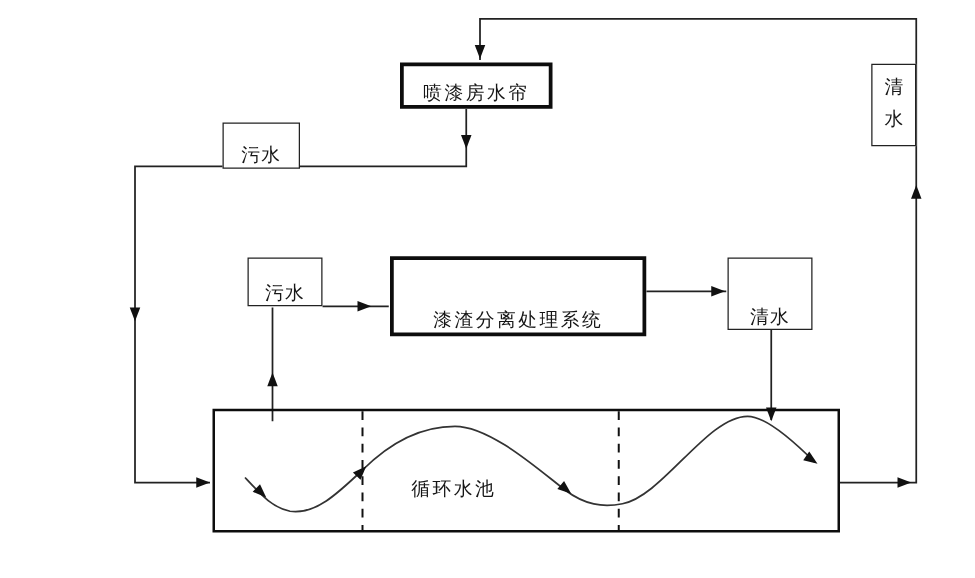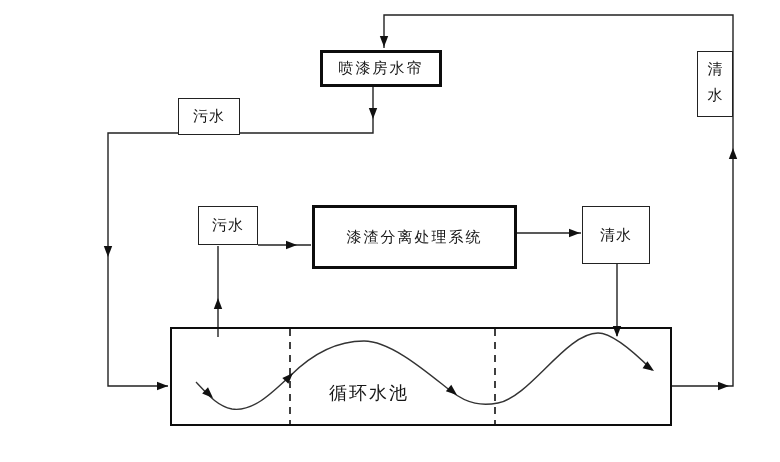--- a/index.html
+++ b/index.html
@@ -6,21 +6,21 @@
   .stage{
     position:relative;
     width:780px;height:462px;
     background:#fff;
     font-family:"DejaVu Sans","Liberation Sans",sans-serif;
     overflow:hidden;
   }
   .layer{position:absolute;left:0;top:0;}
   .node{
     position:absolute;
-    display:flex;align-items:center;justify-content:center;
+    display:flex;align-items:flex-end;justify-content:center;
     border:1px solid #222;
     background:#fff;
     font-size:15px;color:#161616;
     letter-spacing:1px;
     box-sizing:border-box;
     text-align:center;
     line-height:1.25;
   }
   .node.thick{border:3px solid #0d0d0d;letter-spacing:2px;}
   .node.pool{
@@ -34,21 +34,21 @@
   }
   .vlabel{
     width:16px;
     word-break:break-all;
     line-height:1.75;
     display:inline-block;
   }
   .pool-label{
     position:absolute;
     left:157px;top:53px;
-    font-size:18px;color:#161616;letter-spacing:2px;
+    font-size:15px;color:#161616;letter-spacing:2px;
     white-space:nowrap;
   }
   svg .wire{stroke:#222;stroke-width:1.4;fill:none;}
   svg .dash{stroke:#111;stroke-width:1.6;fill:none;stroke-dasharray:7 6;}
   svg .wave{stroke:#333;stroke-width:1.4;fill:none;}
   svg .ah{fill:#111;stroke:none;}
 </style>
 </head>
 <body>
 

